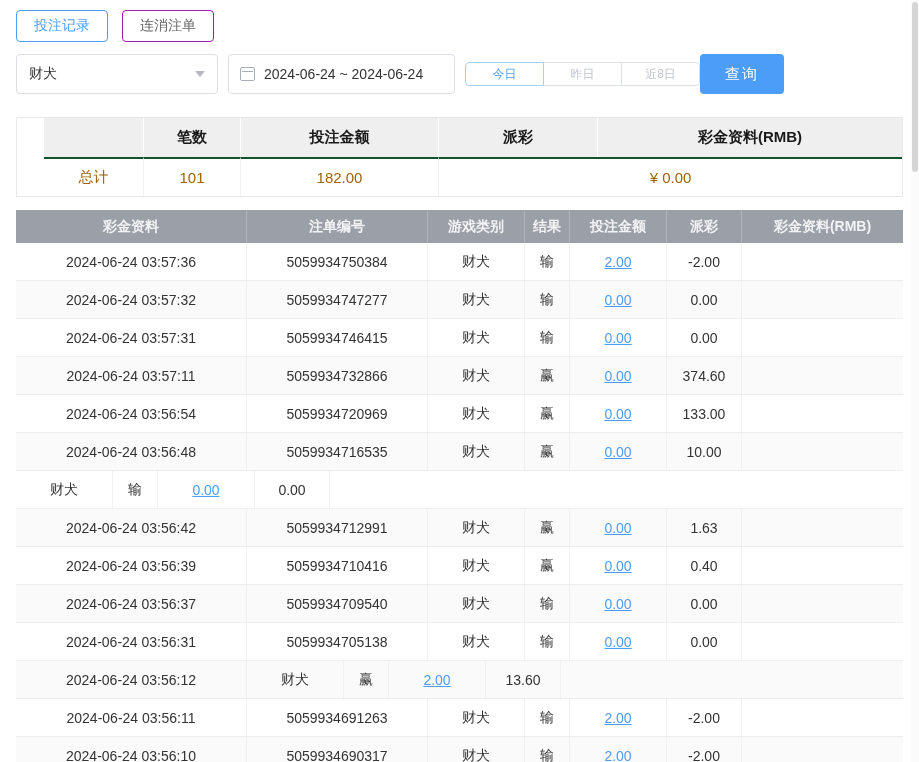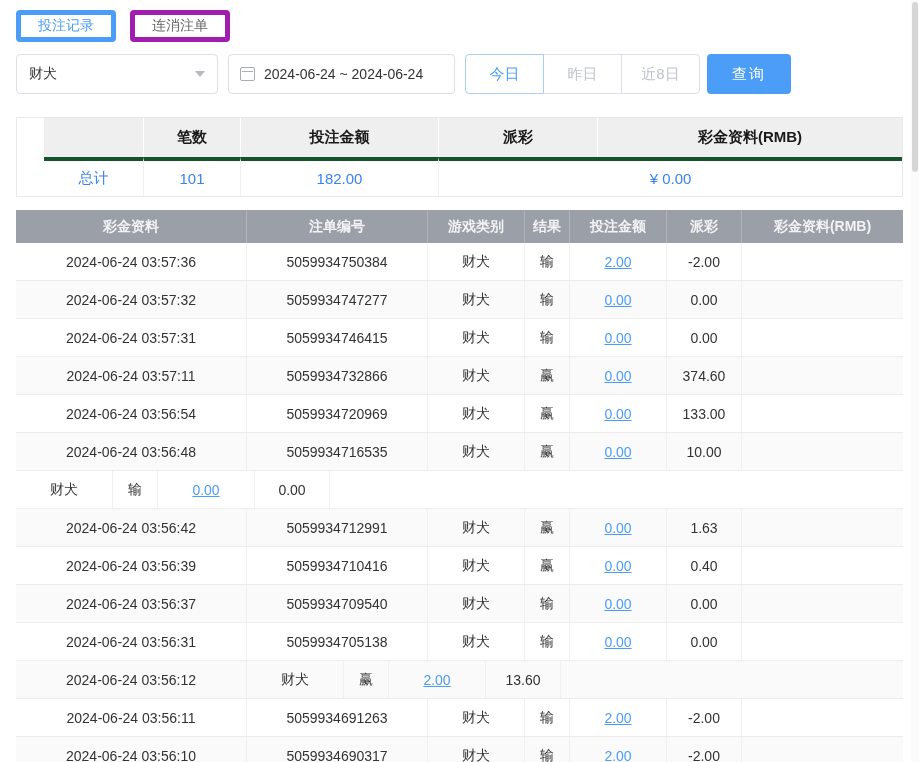--- a/index.html
+++ b/index.html
@@ -3,58 +3,58 @@
 <meta charset="utf-8">
 <style>
   * { margin:0; padding:0; box-sizing:border-box; }
   html,body { width:919px; height:762px; overflow:hidden; background:#fff;
     font-family:"Liberation Sans","DejaVu Sans",sans-serif; }
   .page { padding:10px 16px 0 16px; position:relative; }
 
   
   .tabs { display:flex; gap:14px; margin-bottom:12px; }
   .tab { height:32px; padding:0 17px; display:flex; align-items:center;
-    border:5px solid #a21caf; border-radius:4px; background:#fff;
+    border:1px solid #a21caf; border-radius:4px; background:#fff;
     font-size:14px; color:#666; cursor:pointer; }
   .tab.active { border-color:var(--accent); color:var(--accent); }
 
   
   .filters { display:flex; align-items:center; margin-bottom:23px; }
   .select { width:202px; height:40px; border:1px solid #dcdfe6; border-radius:4px;
     display:flex; align-items:center; justify-content:space-between;
     padding:0 12px; font-size:14px; color:#333; margin-right:10px; cursor:pointer; background:#fff; }
   .select .arrow { width:0; height:0; border-left:5px solid transparent;
     border-right:5px solid transparent; border-top:6px solid #b6b9bf; }
   .datebox { width:227px; height:40px; border:1px solid #dcdfe6; border-radius:4px;
     display:flex; align-items:center; gap:9px; padding:4px 11px; font-size:14px;
     color:#333; margin-right:10px; background:#fff; cursor:pointer; }
   .cal-icon { width:15px; height:14px; border:1.5px solid #a9adb5; border-radius:2px;
     position:relative; flex:0 0 auto; }
   .cal-icon:before { content:""; position:absolute; left:1px; right:1px; top:3px;
     border-top:1.5px solid #a9adb5; }
   .btn-group { display:flex; }
-  .qbtn { width:79px; height:40px; border:1px solid #dcdfe6; background:#fff;
-    display:flex; align-items:center; justify-content:center; font-size:15px;
+  .qbtn { width:79px; height:24px; border:1px solid #dcdfe6; background:#fff;
+    display:flex; align-items:center; justify-content:center; font-size:12px;
     color:#c0c4cc; margin-left:-1px; cursor:pointer; }
   .qbtn:first-child { margin-left:0; border-radius:4px 0 0 4px; }
   .qbtn:last-child { border-radius:0 4px 4px 0; }
   .qbtn.active { color:var(--accent); border-color:#a9cff7; position:relative; z-index:1; }
-  .search-btn { width:84px; height:40px; margin-left:7px; border:none; border-radius:4px;
+  .search-btn { width:84px; height:40px; border:none; border-radius:4px;
     background:var(--accent); color:#fff; font-size:15px; letter-spacing:2px;
     display:flex; align-items:center; justify-content:center; cursor:pointer;
     font-family:inherit; }
 
   
   .summary { border:1px solid #e9e9e9; margin-bottom:13px; font-size:15px; }
   .srow { display:flex; height:39px;padding-left:27px; }
   .scell { display:flex; align-items:center; justify-content:center; }
   .shead .scell { background:#efefef; font-weight:bold; color:#1a1a1a;
     border-right:1px solid #fff; }
   .shead .scell:last-child { border-right:none; }
-  .sbody .scell { color:#3b82f6; border-right:1px solid #f0f0f0; border-top:4px solid #14532d; }
+  .sbody .scell { color:#a16207; border-right:1px solid #f0f0f0; border-top:2px solid #14532d; }
   .sbody .scell:last-child { border-right:none; }
   .sc1{width:100px}.sc2{width:97px}.sc3{width:198px}.sc4{width:159px}.sc5{flex:1}
 
   
   .mtable { font-size:14px; }
   .mhead { display:flex; height:33px; background:var(--thead); }
   .mhead .td { color:#f2f3f5; font-weight:bold; border-right:1px solid rgba(255,255,255,.22); }
   .mhead .td:last-child { border-right:none; }
   .td { display:flex; align-items:center; justify-content:center; }
   .mrow { display:flex; height:38px; border-bottom:1px solid #ededed; background:#fff; }

